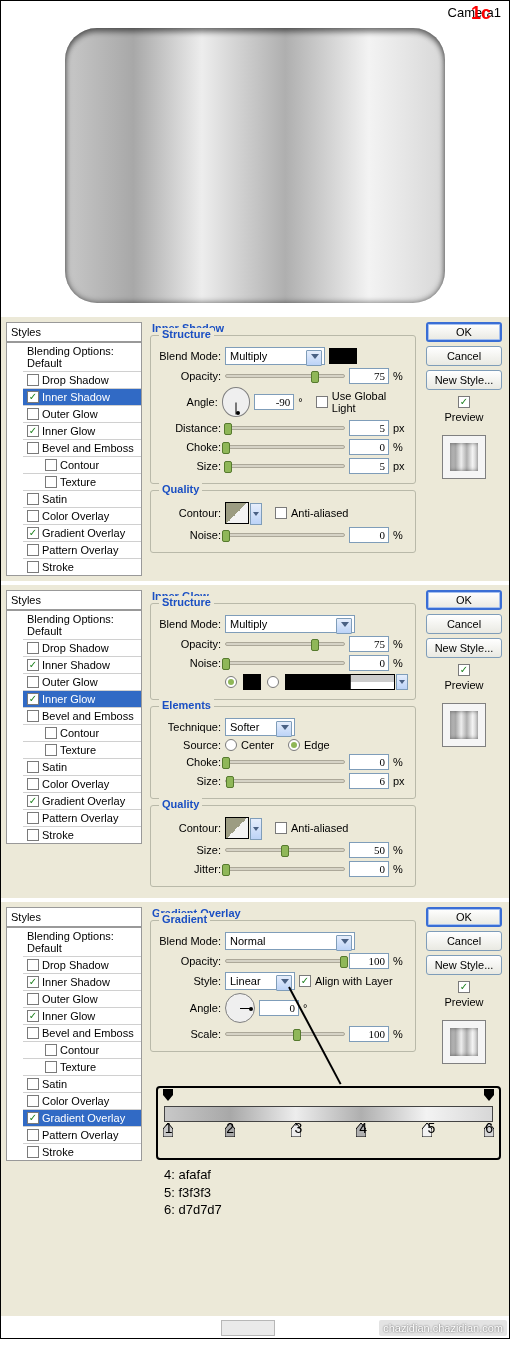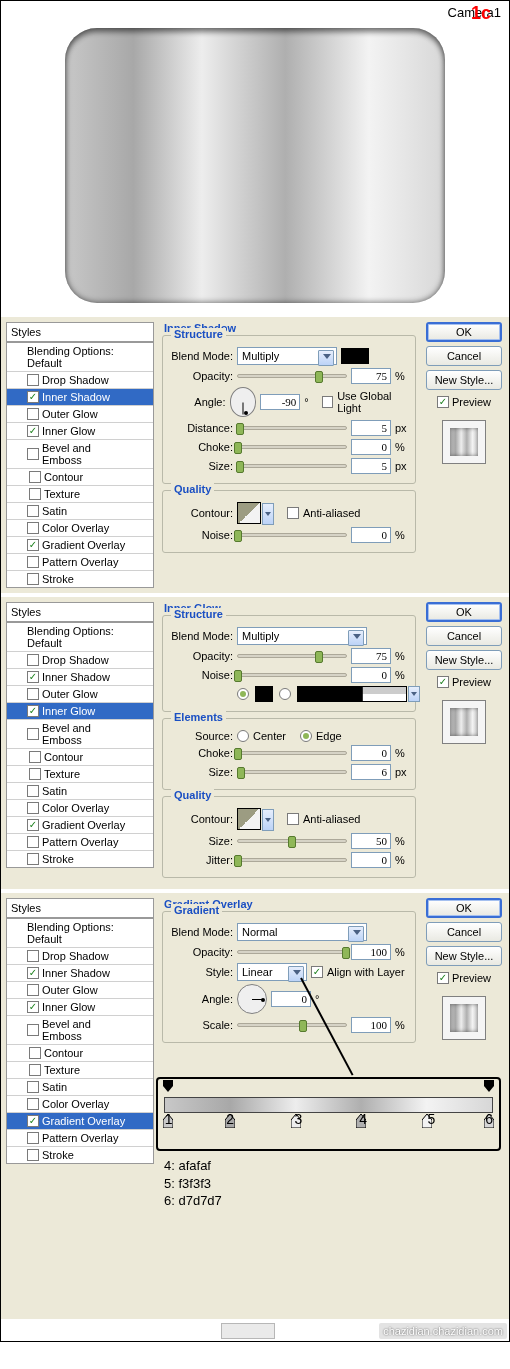--- a/index.html
+++ b/index.html
@@ -6,24 +6,24 @@
   body { margin:0; font-family: Tahoma, Arial, sans-serif; font-size:11px; color:#000;
          background:#fff; width:510px; }
   .outer-border { border:1px solid #000; width:510px; }
   .topcard { text-align:right; padding:4px 8px 10px 8px; position:relative; }
   .topcard .title { font-family: Arial; font-size:13px; }
   .topcard .tag { position:absolute; right:18px; top:2px; color:#ff0000; font:bold 18px Arial; }
   .preview-rect { width:380px; height:275px; margin:8px auto 0 auto; border-radius:32px;
     background: linear-gradient(to right,#c8c8c8 0%,#a8a8a8 18%,#ededed 36%,#afafaf 58%,#f3f3f3 80%,#d7d7d7 100%);
     box-shadow: inset 0 0 6px rgba(0,0,0,.6), inset 0 5px 5px rgba(0,0,0,.3); }
   .panel { display:flex; border-top:4px solid #fff; background:#ece9d8; padding:5px; gap:6px; }
-  .styles-col { width:148px; }
+  .styles-col { width:136px; }
   .styles-head { border:1px solid #999; background:#fff; padding:3px 4px; }
   .styles-box { border:1px solid #999; background:#fff; }
-  .style-row { padding:2px 20px; display:flex; align-items:center; gap:3px; border-top:1px solid #d0d0d0;}
+  .style-row { padding:2px 4px; display:flex; align-items:center; gap:3px; border-top:1px solid #d0d0d0;margin-left:16px;}
   .style-row:first-child { border-top:none; }
   .style-row.sub { padding-left:22px; }
   .style-row.sel { background:#316ac5; color:#fff; }
   .cb { width:12px; height:12px; border:1px solid #7a7a7a; background:#fff; display:inline-flex;
         align-items:center; justify-content:center; font-size:10px; line-height:1; color:#1a7f1a; }
   .cb.checked::before { content:"✓"; }
   .mid-col { flex:1; min-width:0; }
   .section-title { color:#1a4fc3; font-weight:bold; margin:0 0 1px 4px; }
   .fieldset { border:1px solid #b9b9a9; border-radius:3px; margin:0 2px 6px 2px; padding:8px 6px 6px 6px; position:relative; }
   .legend { position:absolute; top:-8px; left:8px; background:#ece9d8; color:#1a4fc3; font-weight:bold; padding:0 3px; }
@@ -49,21 +49,21 @@
   .radio { width:12px; height:12px; border:1px solid #7a7a7a; border-radius:50%; display:inline-flex; align-items:center; justify-content:center; background:#fff;}
   .radio.checked::before{content:"";width:6px;height:6px;background:#8fb758;border-radius:50%;}
   .grad-sw { height:16px; border:1px solid #000; position:relative; flex:1; max-width:150px;}
   .grad-sw .dd { position:absolute; right:-14px; top:-1px; width:12px; height:16px; background:linear-gradient(#e6eefc,#bcd3f7); border:1px solid #7f9db9;}
   .grad-sw .dd::after{content:"";position:absolute;left:2px;top:5px;width:0;height:0;border-left:3px solid transparent;border-right:3px solid transparent;border-top:4px solid #4a6184;}
   .checker { background:repeating-conic-gradient(#ccc 0 25%,#fff 0 50%) 0 0/8px 8px; }
   .right-col { width:80px; display:flex; flex-direction:column; align-items:center; gap:4px;}
   .btn { width:76px; height:20px; border:1px solid #7f9db9; border-radius:3px;
          background:linear-gradient(#fff,#e9e9e2); text-align:center; line-height:18px; }
   .btn.def { border:2px solid #3a6ed5; box-shadow:0 0 0 1px #a5c0ef inset; line-height:16px;}
-  .prev-chk { display:flex; align-items:center; gap:3px; margin-top:2px;}
+  .prev-chk { display:flex; align-items:center; gap:3px; margin-top:2px;flex-direction:column;}
   .prev-box { margin-top:8px; width:44px; height:44px; border:1px solid #808080; background:#f5f5f5; display:flex; align-items:center; justify-content:center; }
   .prev-box .mini { width:28px; height:28px;
     background:linear-gradient(to right,#c8c8c8,#a8a8a8,#ededed,#afafaf,#f3f3f3,#d7d7d7);
     box-shadow: inset 0 0 4px rgba(0,0,0,.5);}
   .big-editor { border:2px solid #000; border-radius:4px; margin:6px 0 4px 0; padding:4px 6px 8px 6px; background:#ece9d8; position:relative;}
   .ge-bar { height:16px; border:1px solid #444; background:linear-gradient(to right,#c8c8c8 0%,#a8a8a8 20%,#ededed 40%,#afafaf 60%,#f3f3f3 80%,#d7d7d7 100%); position:relative; margin:14px 0 0 0;}
   .ge-top-stop,.ge-bot-stop{position:absolute;width:10px;height:12px;transform:translateX(-50%);}
   .ge-top-stop{top:-12px;} .ge-bot-stop{bottom:-14px;}
   .ge-top-stop::before{content:"";display:block;width:0;height:0;border-left:5px solid transparent;border-right:5px solid transparent;border-top:6px solid #000;}
   .ge-top-stop::after{content:"";display:block;width:10px;height:6px;background:#000;margin-top:-12px;}
@@ -328,20 +328,27 @@
           <span class="swatch" style="background:#000;width:18px"></span>
           <span class="radio"></span>
           <span class="grad-sw checker" style="max-width:110px;background:linear-gradient(to right,#000,#000),repeating-conic-gradient(#ccc 0 25%,#fff 0 50%) 0 0/8px 8px;background-blend-mode:normal;background-size:60% 100%,auto;background-repeat:no-repeat">
               <span class="dd"></span>
             </span>
         </div>
       </div>
       <div class="fieldset">
         <span class="legend">Elements</span>
         <div class="frow">
+          <span class="lab">Technique:</span>
+          <div class="select" style="width:70px">
+              <span>Softer</span>
+              <span class="arr"></span>
+            </div>
+        </div>
+        <div class="frow">
           <span class="lab">Source:</span>
           <span class="radio"></span>
             <span>Center</span>
           <span style="width:6px"></span>
           <span class="radio checked"></span>
             <span>Edge</span>
         </div>
         <div class="frow">
           <span class="lab">Choke:</span>
           <div class="slider">

